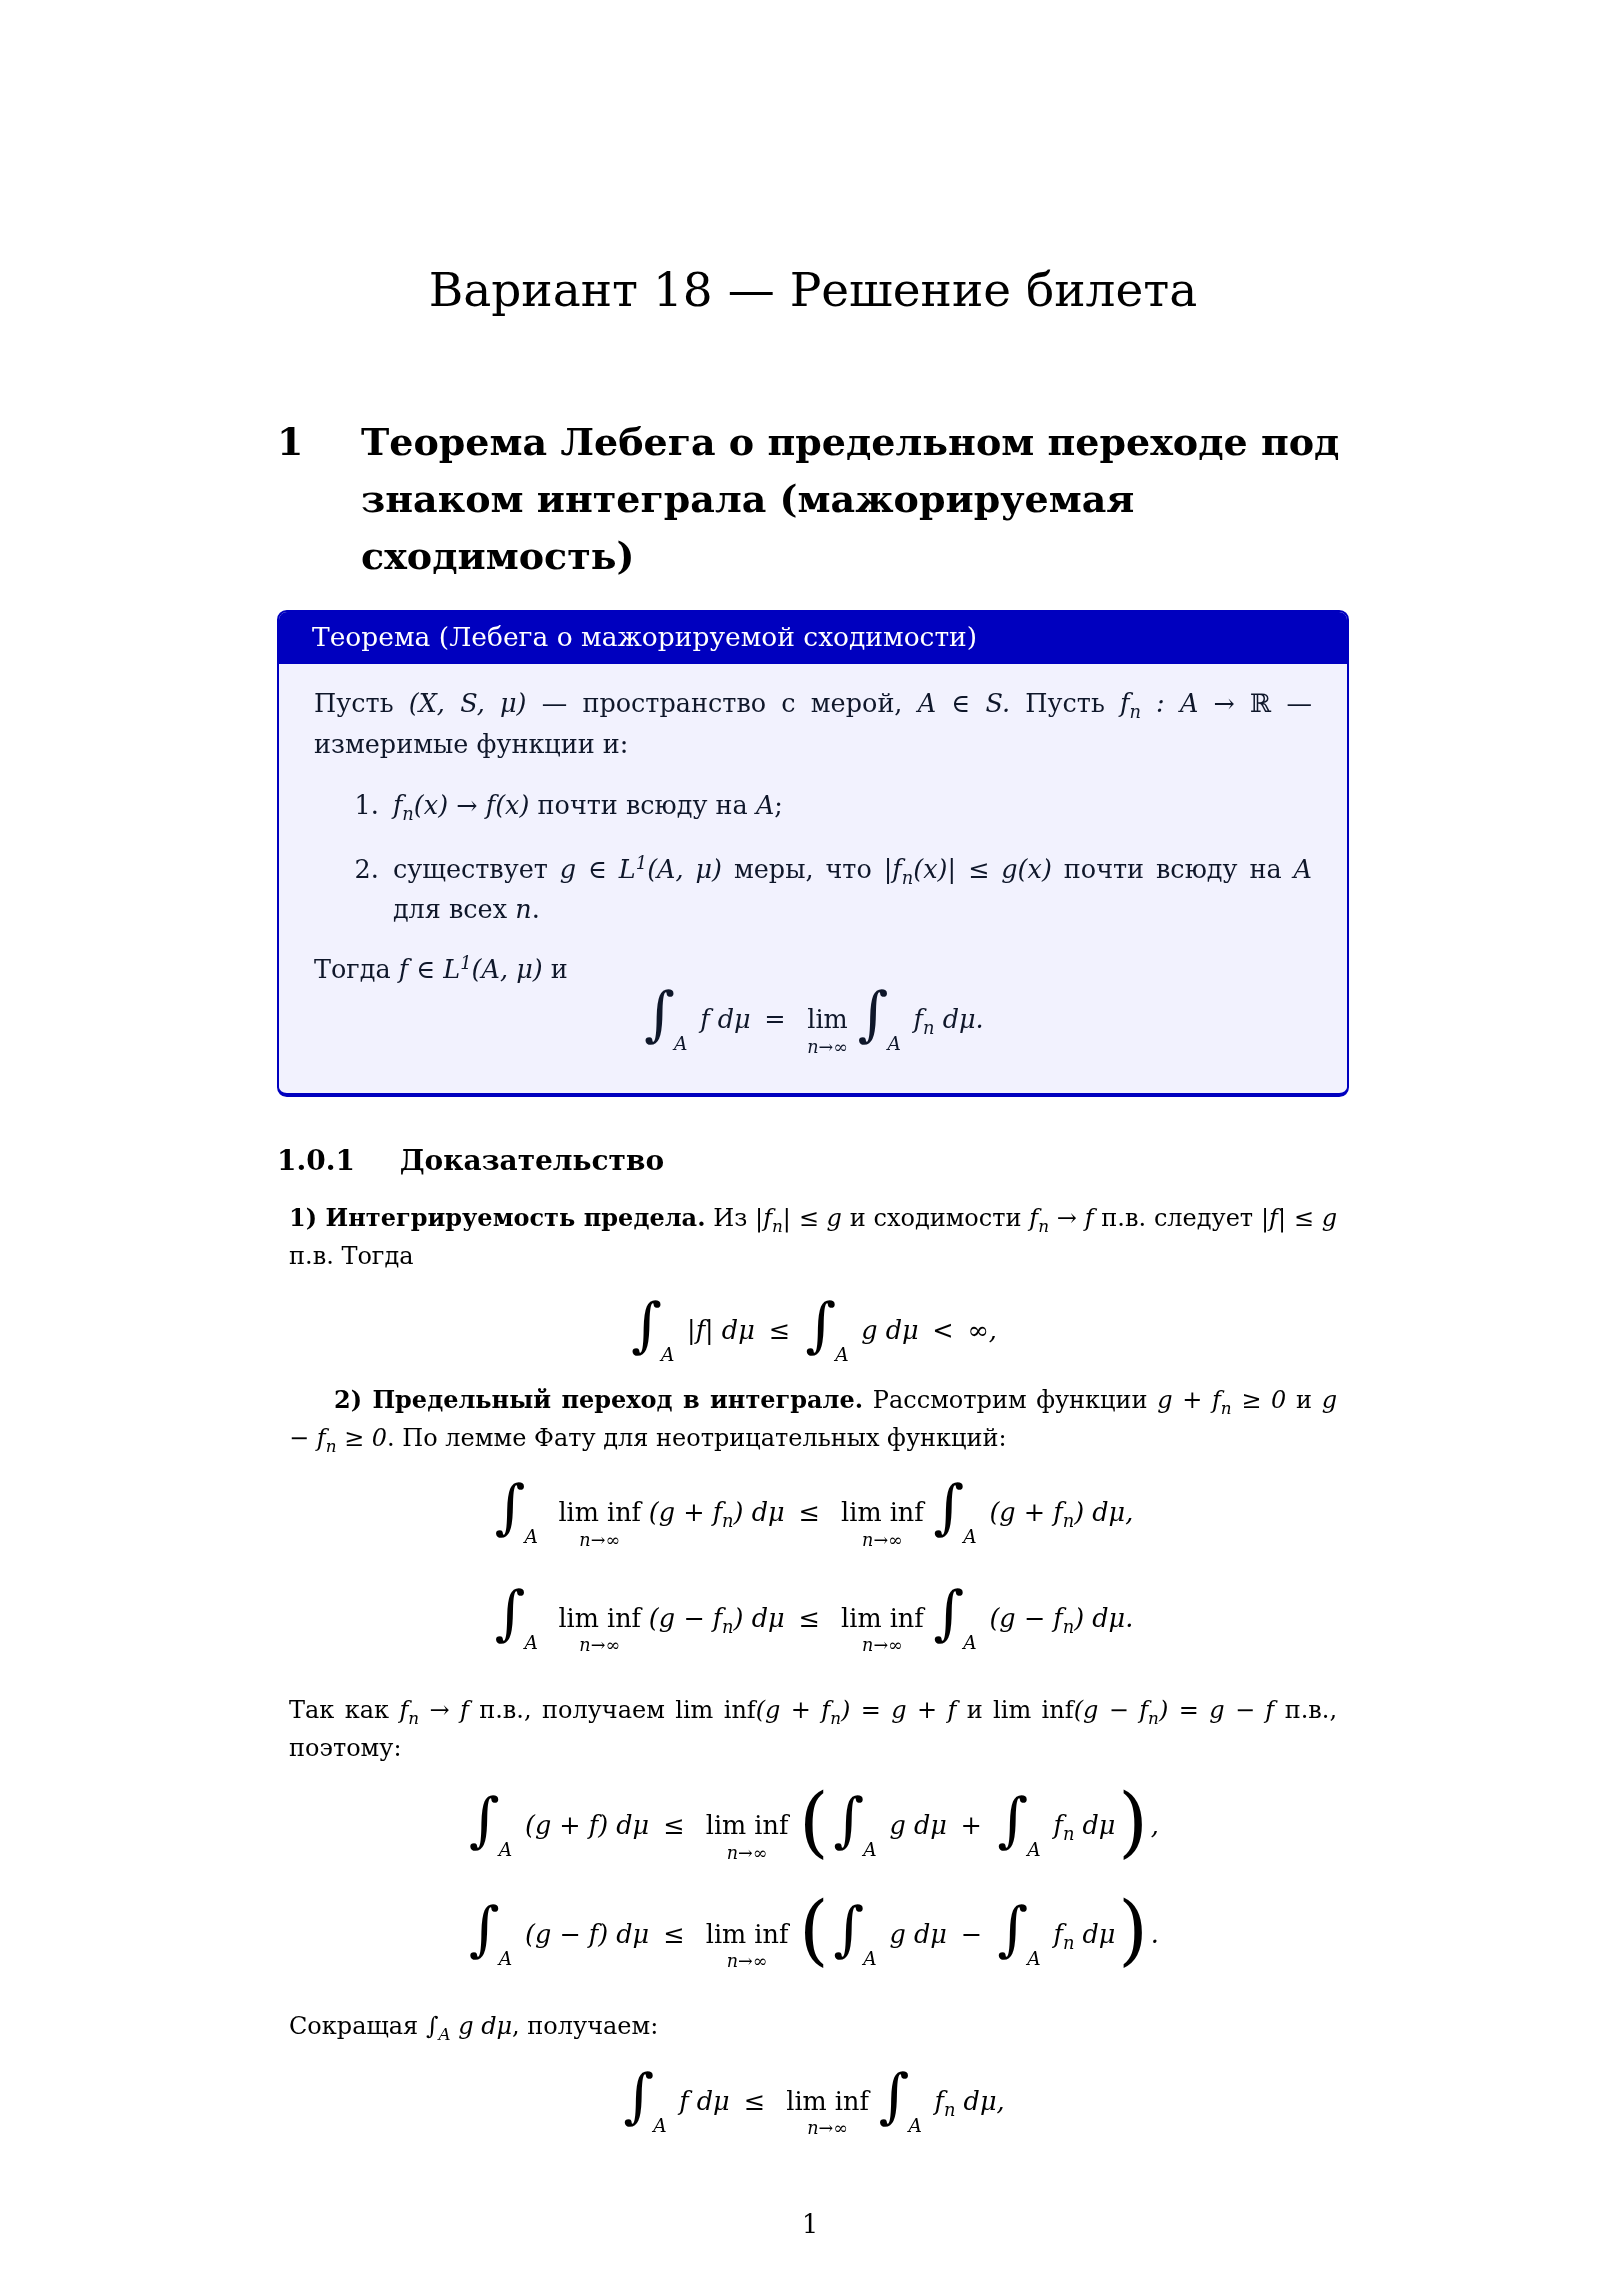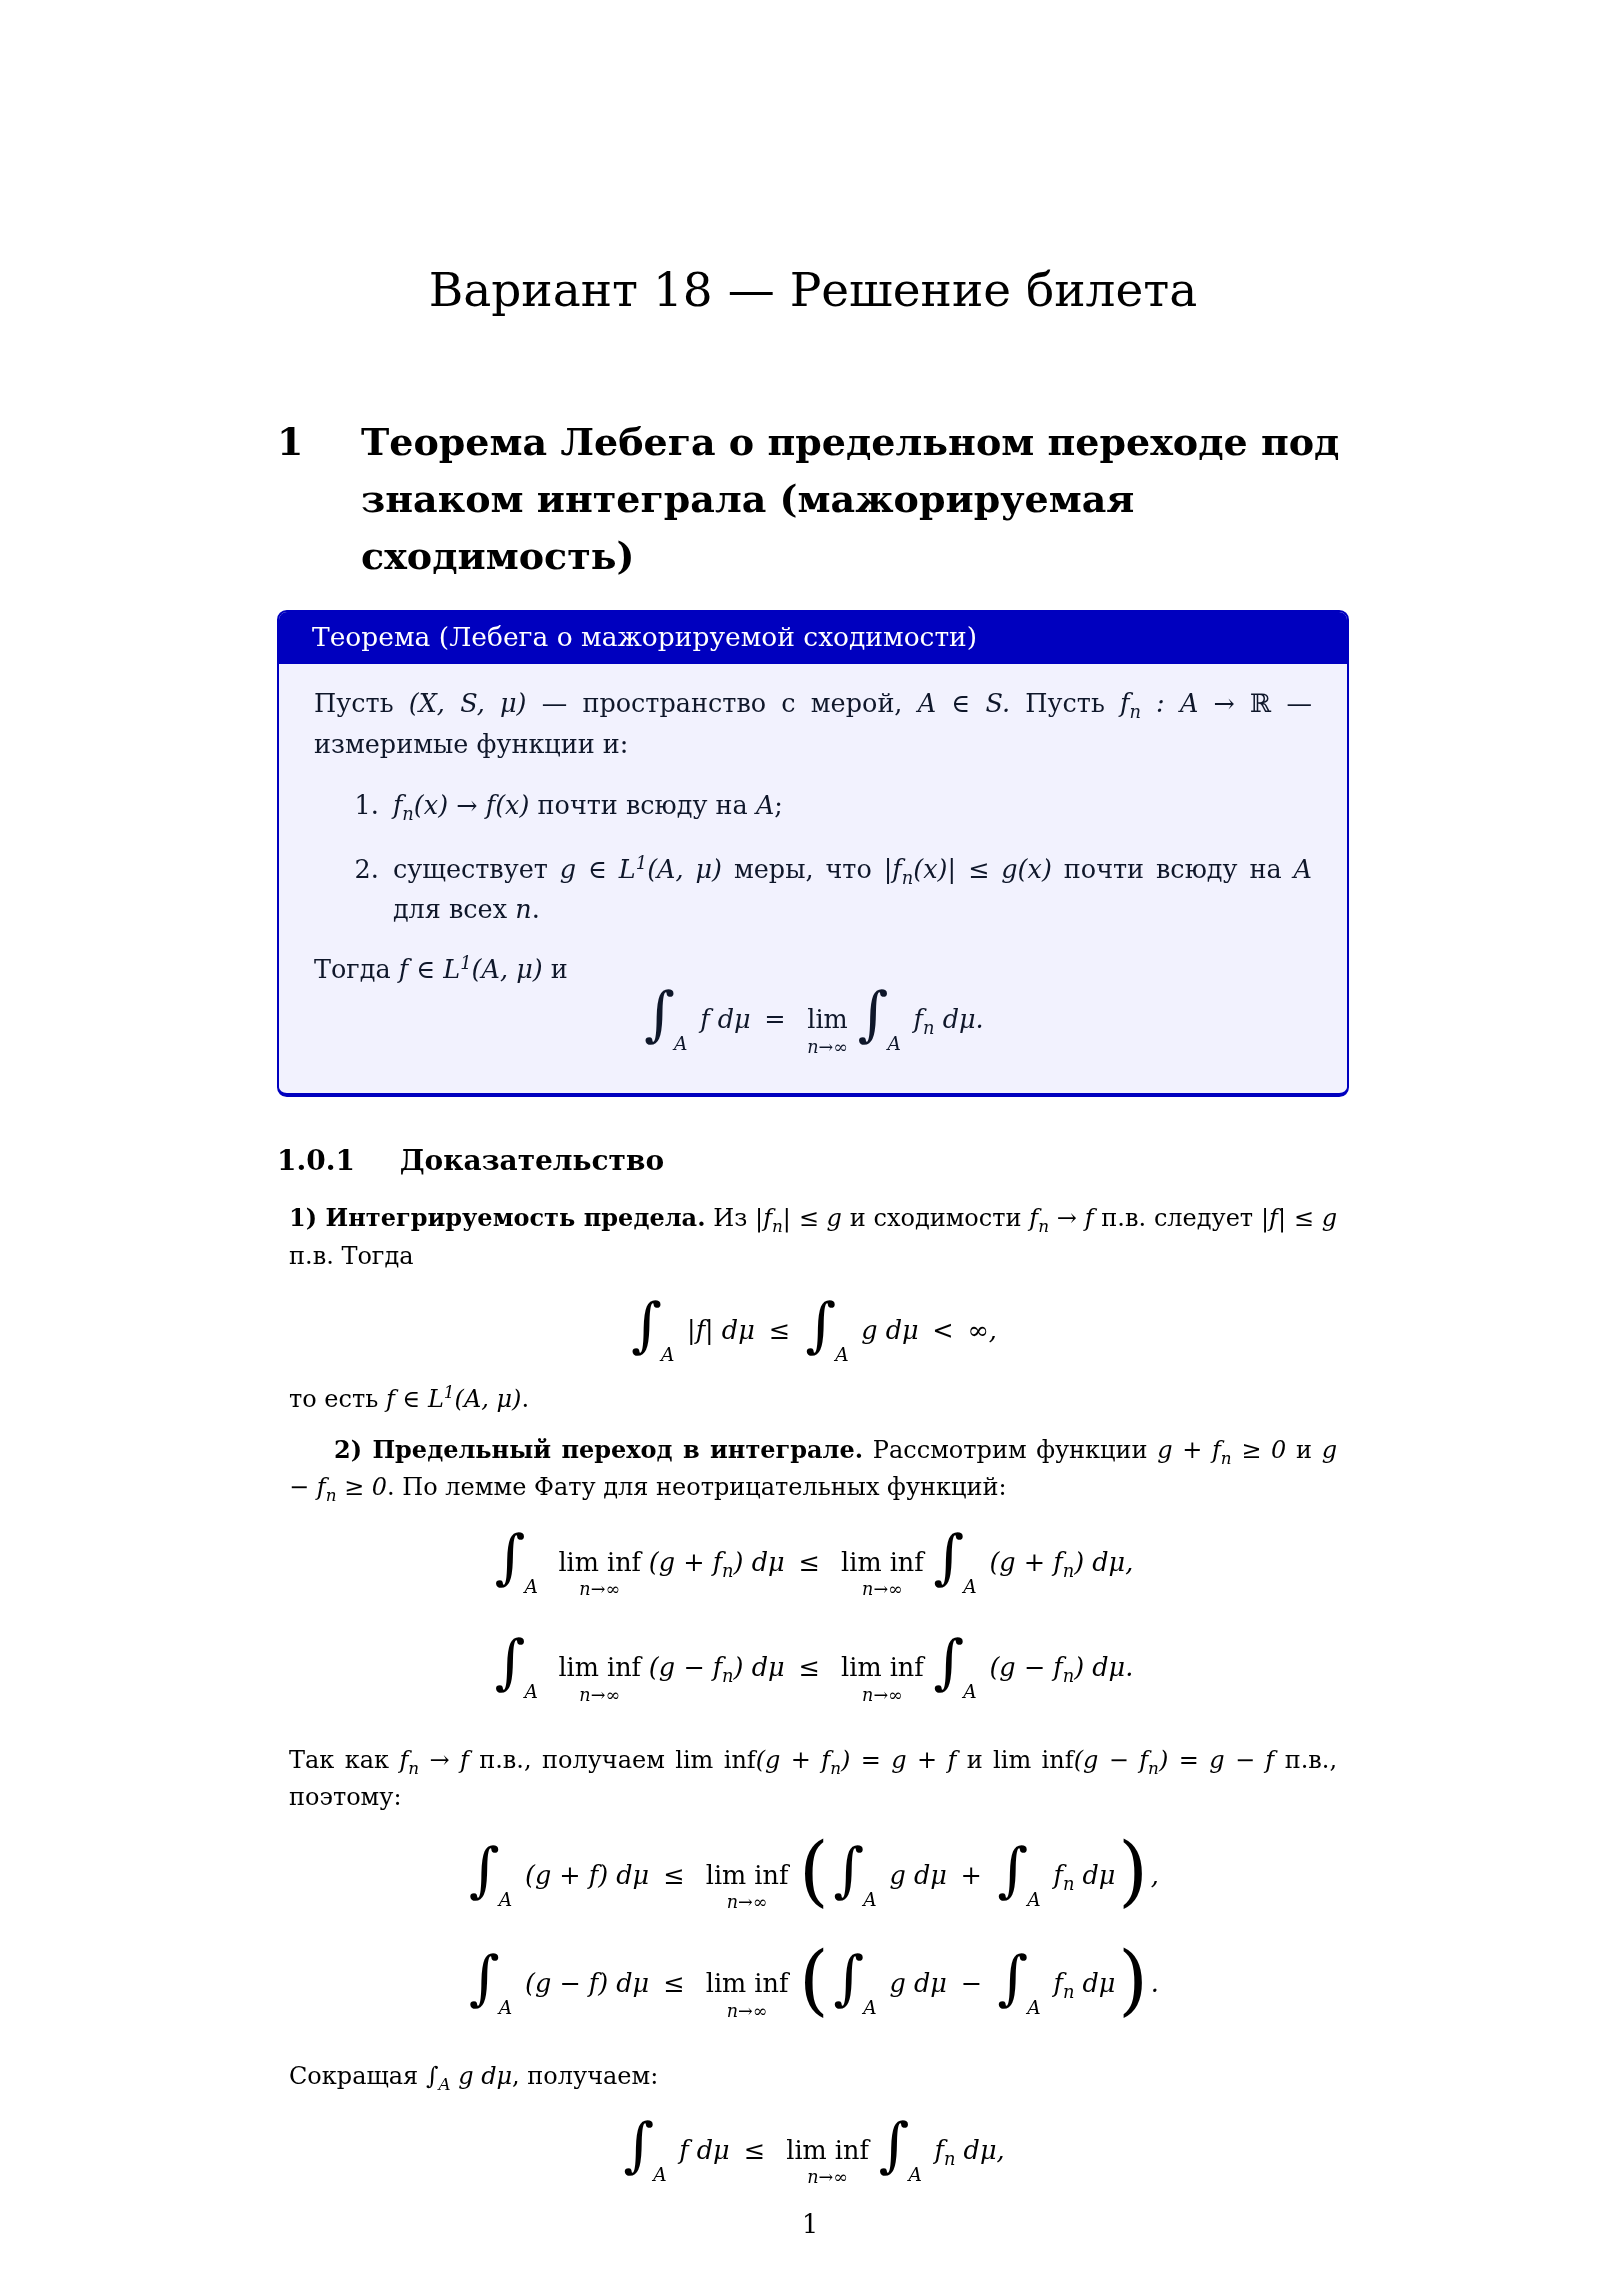--- a/index.html
+++ b/index.html
@@ -112,21 +112,20 @@
         <span class="mi">|f| dμ</span>
         <span class="mop">≤</span>
         <span class="intg">
           <span class="ig">∫</span>
           <span class="isub">A</span>
         </span>
         <span class="mi">g dμ</span>
         <span class="mop">&lt;</span>
         <span class="mi">∞,</span>
       </div>
-    <p class="para"><span class="rm">то есть </span><span class="mi">f ∈ L<sup>1</sup>(A, μ)</span><span class="rm">.</span></p>
     <p class="para indent"><span class="bf">2) Предельный переход в интеграле.</span><span class="rm"> Рассмотрим функции </span><span class="mi">g + f<sub>n</sub> ≥ 0</span><span class="rm"> и </span><span class="mi">g − f<sub>n</sub> ≥ 0</span><span class="rm">. По лемме Фату для неотрицательных функций:</span></p>
     <div class="eq">
         <span class="intg">
           <span class="ig">∫</span>
           <span class="isub">A</span>
         </span>
         <span class="stack">
           <span class="stop">lim inf</span>
           <span class="sbot">n→∞</span>
         </span>

